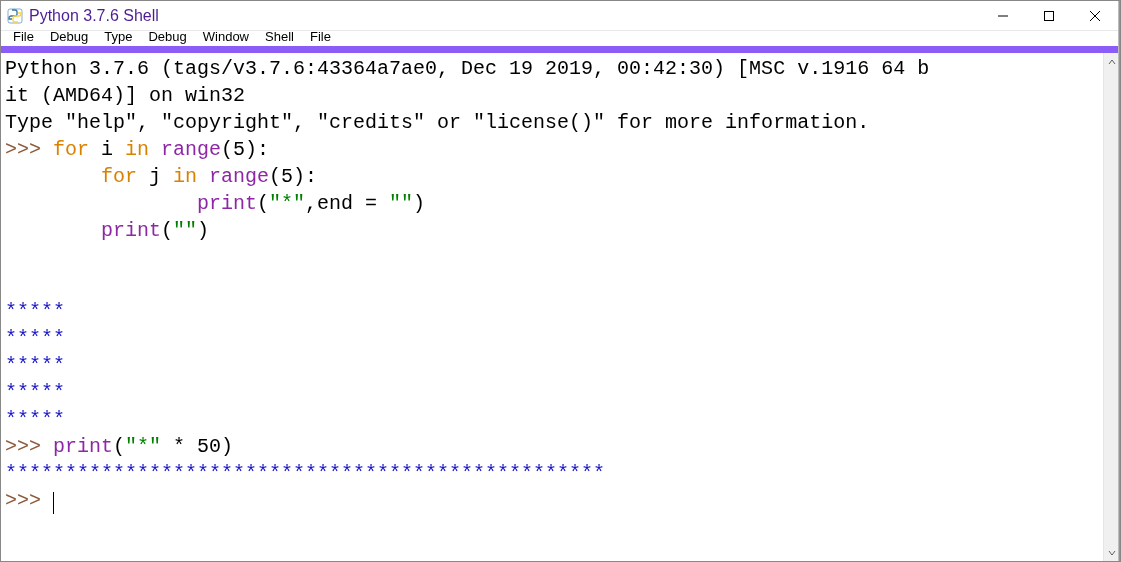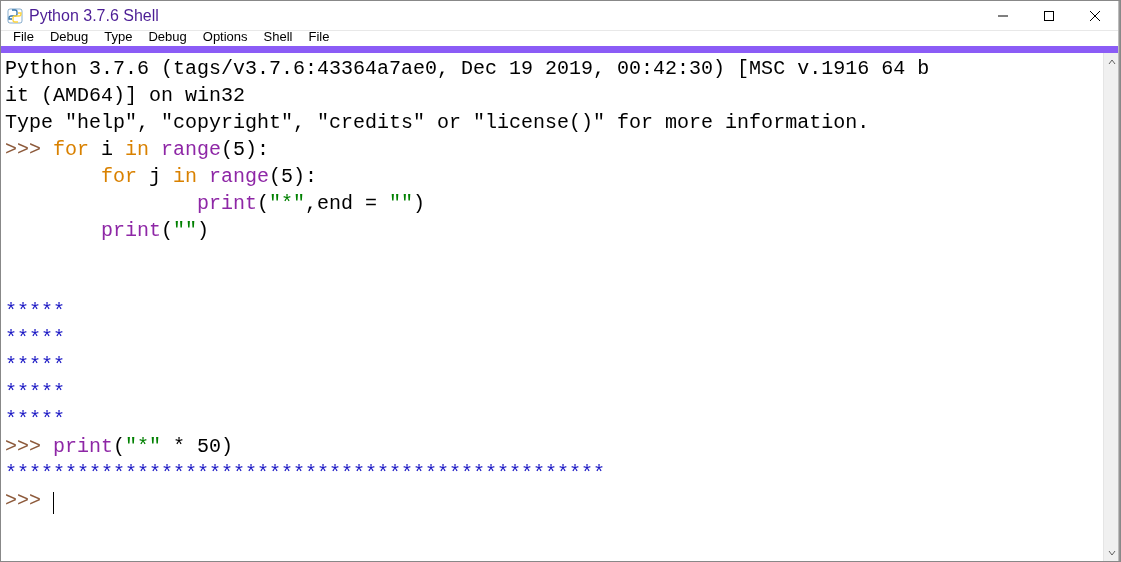--- a/index.html
+++ b/index.html
@@ -127,21 +127,21 @@
         </svg>
     </div>
   </div>
 </div>
 
 <div class="menubar">
   <div class="menuitem">File</div>
   <div class="menuitem">Debug</div>
   <div class="menuitem">Type</div>
   <div class="menuitem">Debug</div>
-  <div class="menuitem">Options</div>
+  <div class="menuitem">Window</div>
   <div class="menuitem">Shell</div>
   <div class="menuitem">File</div>
 </div>
 
 <div class="content-wrap">
   <div class="editor"><span class="c-banner">Python 3.7.6 (tags/v3.7.6:43364a7ae0, Dec 19 2019, 00:42:30) [MSC v.1916 64 b</span>
 <span class="c-banner">it (AMD64)] on win32</span>
 <span class="c-banner">Type "help", "copyright", "credits" or "license()" for more information.</span>
 <span class="c-prompt">&gt;&gt;&gt; </span><span class="c-kw">for</span><span class="c-id"> i </span><span class="c-kw">in</span><span class="c-func"> range</span><span class="c-id">(5):</span>
 <span class="c-id">        </span><span class="c-kw">for</span><span class="c-id"> j </span><span class="c-kw">in</span><span class="c-func"> range</span><span class="c-id">(5):</span>

